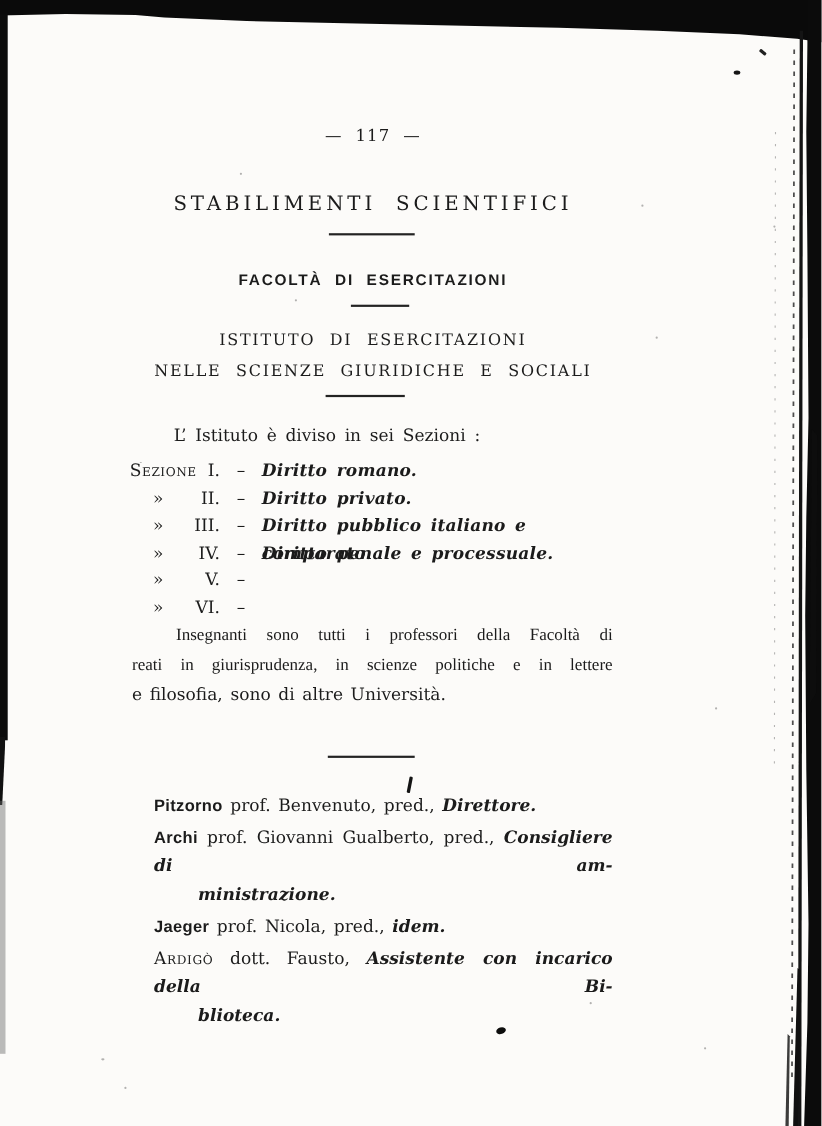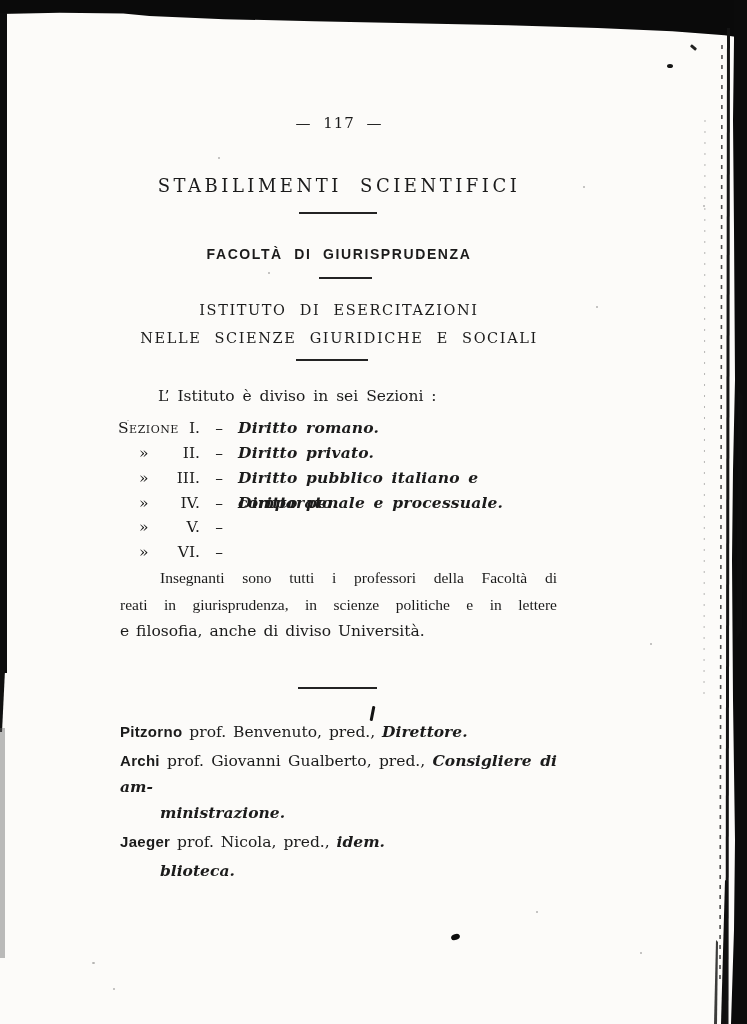--- a/index.html
+++ b/index.html
@@ -49,21 +49,21 @@
   .section-num{width:30px;text-align:right;flex:none;}
   .section-dash{width:38px;text-align:center;flex:none;}
   .section-title{font-style:italic;font-weight:600;letter-spacing:.2px;word-spacing:3px;}
 
   #body-paragraph{left:120px;top:564px;width:437px;font-size:15.5px;word-spacing:2px;}
   .pline{height:27px;line-height:27px;white-space:nowrap;}
   .pline.just{text-align:justify;text-align-last:justify;white-space:normal;font-family:Liberation Serif, serif;}
   .pline.first{padding-left:40px;}
 
   #staff-list{left:120px;top:719px;width:437px;font-size:15.5px;}
-  .staff-entry{margin-bottom:3px;}
+  .staff-entry{margin-bottom:3px;margin-left:20px;}
   .staff-entry.small{font-size:13.5px;}
   .staff-line{line-height:25px;min-height:25px;white-space:nowrap;}
   .staff-line.just{text-align:justify;text-align-last:justify;white-space:normal;}
   .staff-line.ind{padding-left:40px;}
   .seg-bold{font-family:"Liberation Sans",sans-serif;font-weight:bold;font-size:15px;letter-spacing:.3px;}
   .staff-entry.small .seg-sc{font-size:13.5px;}
   .seg-sc{font-variant:small-caps;letter-spacing:.6px;}
   .seg-it{font-style:italic;font-weight:600;word-spacing:3px;}
   .seg-rm{word-spacing:2px;}
 </style>
@@ -100,21 +100,21 @@
   <span class="speck" style="left:113px;top:988px;width:2px;height:2px;"></span>
   <span class="speck" style="left:536px;top:911px;width:2px;height:2px;"></span>
   <span class="speck" style="left:640px;top:952px;width:2px;height:2px;"></span>
 </div>
 
 <div class="abs centered" id="page-number">— 117 —</div>
 
 <div class="abs centered" id="main-title">STABILIMENTI SCIENTIFICI</div>
 <div class="abs rule" id="title-rule"></div>
 
-<div class="abs centered" id="faculty-heading">FACOLTÀ DI GIURISPRUDENZA</div>
+<div class="abs centered" id="faculty-heading">FACOLTÀ DI ESERCITAZIONI</div>
 <div class="abs rule" id="faculty-rule"></div>
 
 <div class="abs centered" id="institute-line1">ISTITUTO DI ESERCITAZIONI</div>
 <div class="abs centered" id="institute-line2">NELLE SCIENZE GIURIDICHE E SOCIALI</div>
 <div class="abs rule" id="institute-rule"></div>
 
 <div class="abs" id="intro-line">L’ Istituto è diviso in sei Sezioni :</div>
 
 <div class="abs" id="sections-list">
     <div class="section-row">
@@ -149,32 +149,33 @@
     <div class="section-row">
       <span class="section-label">»</span>
       <span class="section-num">VI.</span>
       <span class="section-dash">–</span>
     </div>
   </div>
 
 <div class="abs" id="body-paragraph">
     <div class="pline just first">Insegnanti sono tutti i professori della Facoltà di</div>
     <div class="pline just">reati in giurisprudenza, in scienze politiche e in lettere</div>
-    <div class="pline">e filosofia, anche di diviso Università.</div>
+    <div class="pline">e filosofia, sono di altre Università.</div>
   </div>
 
 <div class="abs rule" id="mid-divider"></div>
 
 <div class="abs" id="staff-list">
     <div class="staff-entry">
       <div class="staff-line"><span class="seg-bold">Pitzorno</span><span class="seg-rm"> prof. Benvenuto, pred., </span><span class="seg-it">Direttore.</span></div>
     </div>
     <div class="staff-entry">
       <div class="staff-line just"><span class="seg-bold">Archi</span><span class="seg-rm"> prof. Giovanni Gualberto, pred., </span><span class="seg-it">Consigliere di am-</span></div>
       <div class="staff-line ind"><span class="seg-it">ministrazione.</span></div>
     </div>
     <div class="staff-entry">
       <div class="staff-line"><span class="seg-bold">Jaeger</span><span class="seg-rm"> prof. Nicola, pred., </span><span class="seg-it">idem.</span></div>
     </div>
     <div class="staff-entry">
+      <div class="staff-line just"><span class="seg-sc">Ardigò</span><span class="seg-rm"> dott. Fausto, </span><span class="seg-it">Assistente con incarico della Bi-</span></div>
       <div class="staff-line ind"><span class="seg-it">blioteca.</span></div>
     </div>
   </div>
 
 </body></html>

